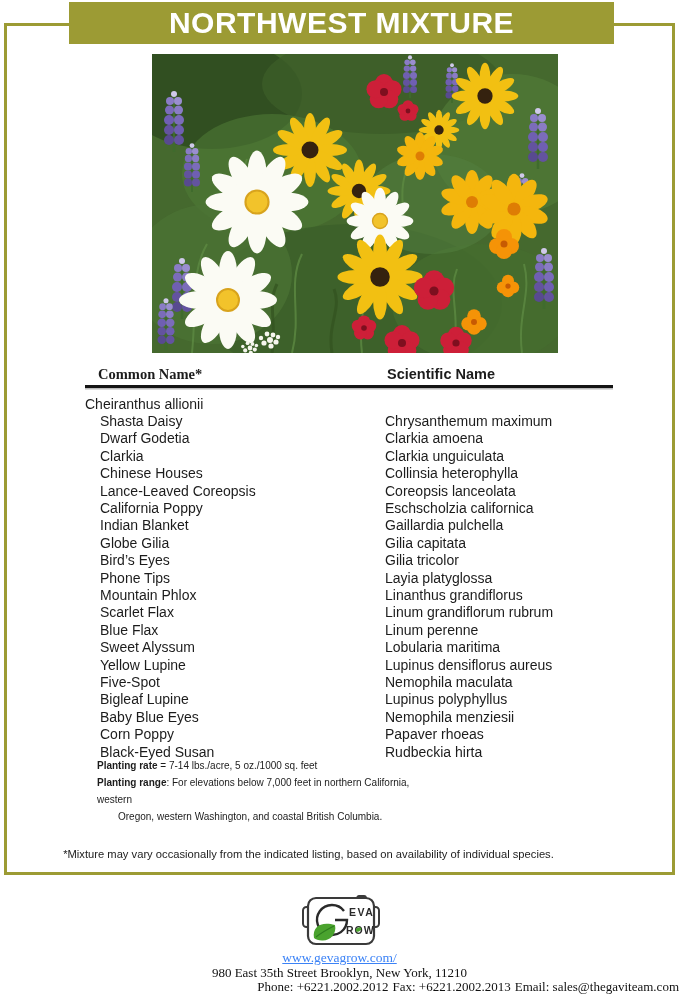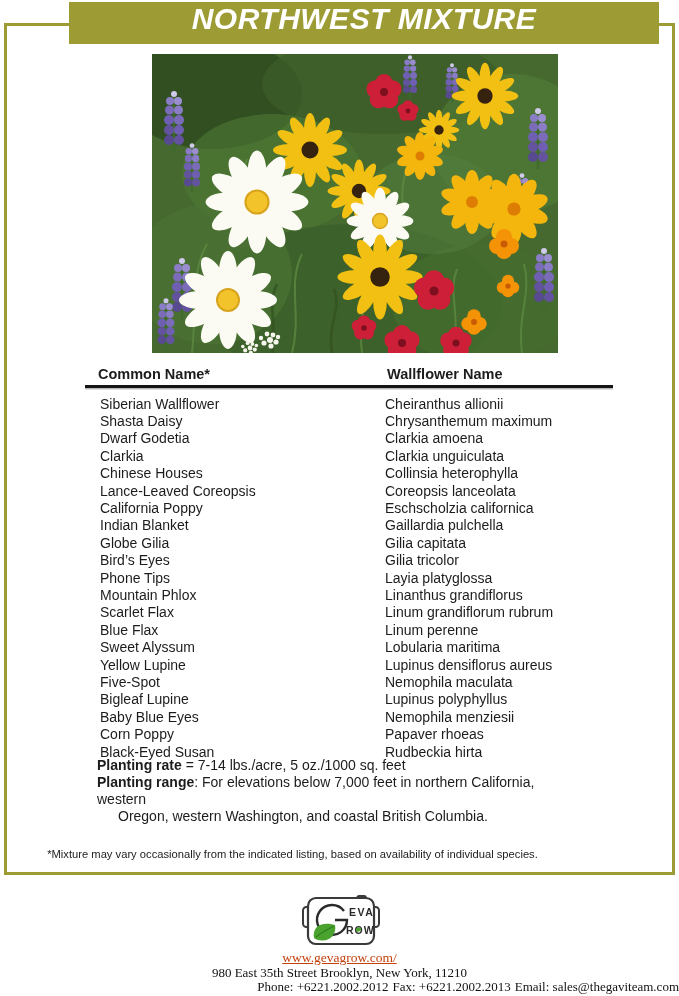--- a/index.html
+++ b/index.html
@@ -8,66 +8,65 @@
   #page {
     position:relative; width:679px; height:996px; background:#fff; overflow:hidden;
   }
   
   #frame {
     position:absolute; left:4px; top:23px; width:671px; height:852px;
     border:3px solid #9c9b34; background:transparent;
   }
   
   #banner {
-    position:absolute; left:69px; top:2px; width:590px; height:42px;
-    background:#9c9b34; display:flex; align-items:flex-start; justify-content:center;
+    position:absolute; left:69px; top:2px; width:545px; height:42px;
+    background:#9c9b34; display:flex; align-items:center; justify-content:center;
     z-index:3;
-    font-style:italic;
   }
   #banner .title {
     color:#ffffff; font-size:30px; font-weight:bold; letter-spacing:.5px;
     font-family:"Liberation Sans", sans-serif;
   }
   
   #photo {
     position:absolute; left:152px; top:54px; width:406px; height:299px; z-index:2;
   }
   #photo svg { display:block; width:100%; height:100%; }
   
   #species {
     position:absolute; left:85px; top:366px; width:528px; z-index:2;
     font-size:14px; color:#1c1c1c;
   }
   .thead { display:flex; font-weight:bold; font-size:14.5px; line-height:17px; }
-  .thead .c1 { padding-left:13px; width:302px; }
+  .thead .c1 { padding-left:13px; width:302px;font-family:Liberation Serif, serif; }
   .thead .c2 { flex:1; }
   .header-rule { margin-top:2px; height:2.5px; background:#141414;
                  box-shadow:0 1.5px 0 rgba(130,130,130,.55); }
   .tbody { margin-top:8px; }
   .trow { display:flex; line-height:17.4px; }
   .trow .c1 { padding-left:15px; width:300px; }
   .trow .c2 { flex:1; }
   
   #planting {
     position:absolute; left:97px; top:757px; width:525px; z-index:2;
-    font-size:14px; line-height:17px; color:#1c1c1c;
+    font-size:10px; line-height:17px; color:#1c1c1c;
   }
   #planting .indent { padding-left:21px; }
   
   #footnote {
-    position:absolute; left:4px; top:848px; width:577px; text-align:center;
+    position:absolute; left:20px; top:848px; width:577px; text-align:center;
     font-size:11.2px; color:#222; z-index:2;
   }
   
   #logo { position:absolute; left:301px; top:892px; width:80px; height:58px; z-index:2; }
   #logo svg { display:block; width:100%; height:100%; }
   .footer-line { position:absolute; left:0; width:679px; text-align:center;
                  font-family:"Liberation Serif", serif; color:#111; z-index:2; }
   #website { top:950px; font-size:13.5px; }
-  #website a { color:#c2410c; text-decoration:underline; cursor:pointer; }
+  #website a { color:#3b82f6; text-decoration:underline; cursor:pointer; }
   #address { top:965px; font-size:13px; }
   #contact { top:979px; font-size:13px; display:flex; justify-content:flex-end; gap:4px; }
 </style>
 </head>
 <body>
 
 <div id="page">
 
   <div id="frame"></div>
 
@@ -229,26 +228,25 @@
       <use href="#redf" transform="translate(250,289)"></use>
       <use href="#redf" transform="translate(304,289) scale(.9)"></use>
       <use href="#alyssum" transform="translate(118,286)"></use>
       <use href="#alyssum" transform="translate(98,294) scale(.8)"></use>
     </svg>
   </div>
 
   <div id="species">
     <div class="thead">
       <span class="c1">Common Name*</span>
-      <span class="c2">Wallflower Name</span>
+      <span class="c2">Scientific Name</span>
     </div>
     <div class="header-rule"></div>
     <div class="tbody">
         <div class="trow">
-          <span class="c1">Siberian Wallflower</span>
           <span class="c2">Cheiranthus allionii</span>
         </div>
         <div class="trow">
           <span class="c1">Shasta Daisy</span>
           <span class="c2">Chrysanthemum maximum</span>
         </div>
         <div class="trow">
           <span class="c1">Dwarf Godetia</span>
           <span class="c2">Clarkia amoena</span>
         </div>

